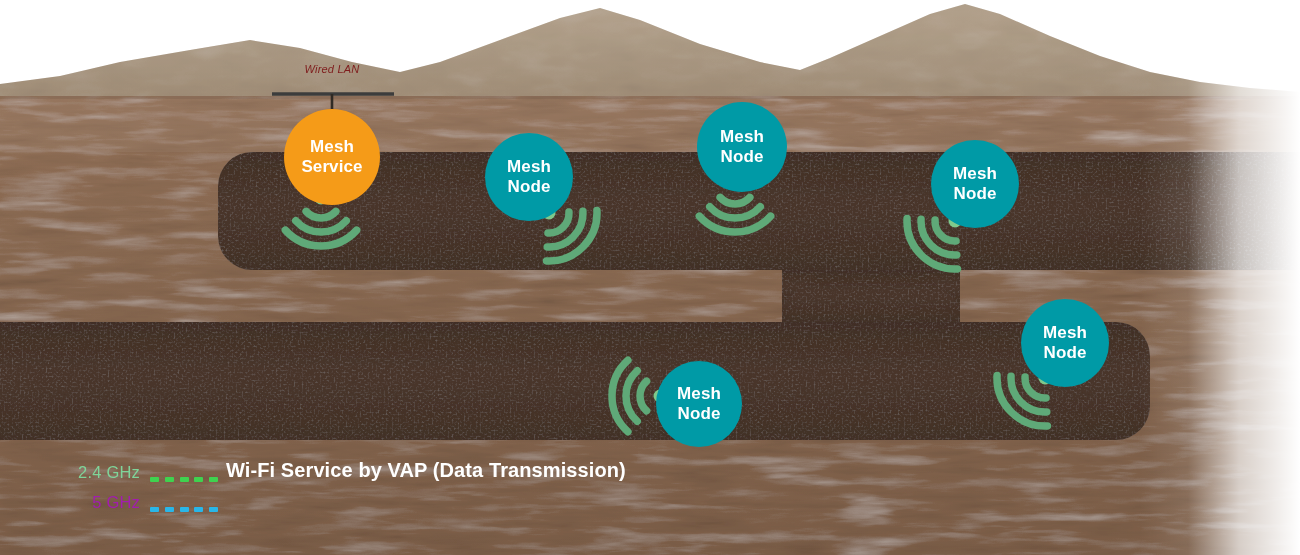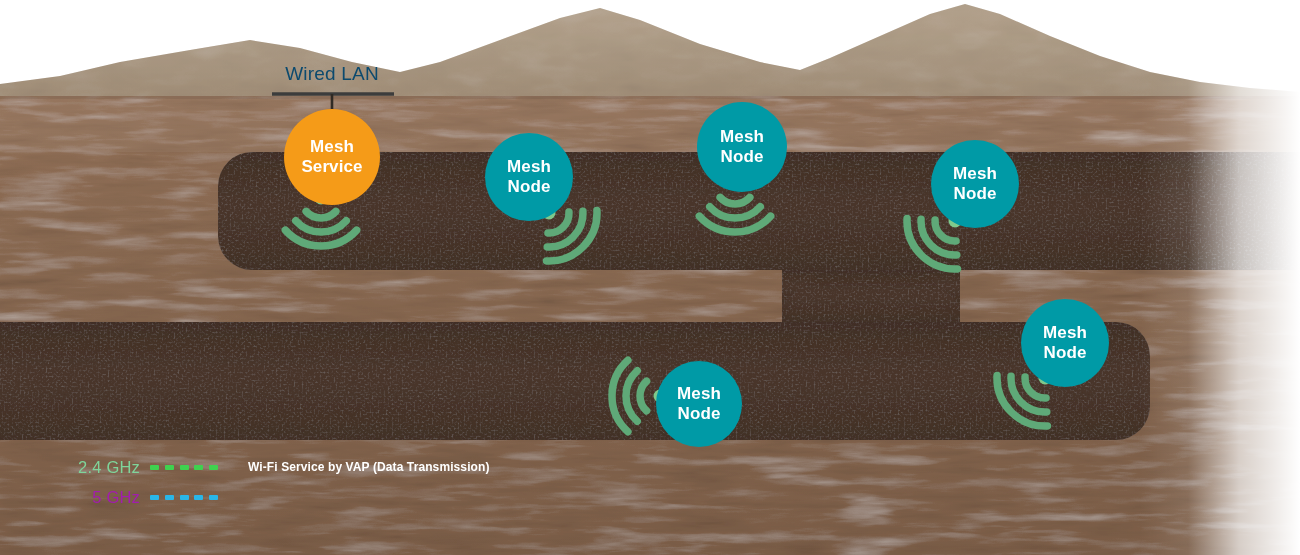--- a/index.html
+++ b/index.html
@@ -57,35 +57,36 @@
   .node-portal { background: #F59B18; }
   .node-mesh   { background: #009AA6; }
 
   
   .wired-wrap {
     position: absolute;
     text-align: center;
     pointer-events: auto;
   }
   .wired-label {
-    color: #0c4a6e;
-    font-size: 19px;
+    color: #7f1d1d;
+    font-size: 11px;
     font-weight: normal;
     letter-spacing: 0.2px;
     white-space: nowrap;
+    font-style: italic;
   }
 
   
   .legend {
     position: absolute;
     pointer-events: auto;
   }
   .legend-row {
     display: flex;
-    align-items: center;
+    align-items: flex-end;
     height: 30px;
   }
   .legend-freq {
     width: 82px;
     text-align: right;
     font-size: 16.5px;
     font-weight: normal;
     letter-spacing: 0.2px;
     white-space: nowrap;
   }
@@ -95,23 +96,23 @@
     display: flex;
     align-items: center;
     justify-content: space-between;
   }
   .dash {
     width: 9px;
     height: 5px;
     border-radius: 1px;
   }
   .legend-text {
-    margin-left: 30px;
+    margin-left: 8px;
     color: #FFFFFF;
-    font-size: 12px;
+    font-size: 20px;
     font-weight: bold;
     letter-spacing: 0.1px;
     white-space: nowrap;
   }
 </style>
 </head>
 <body>
 
 <div id="stage">
 

